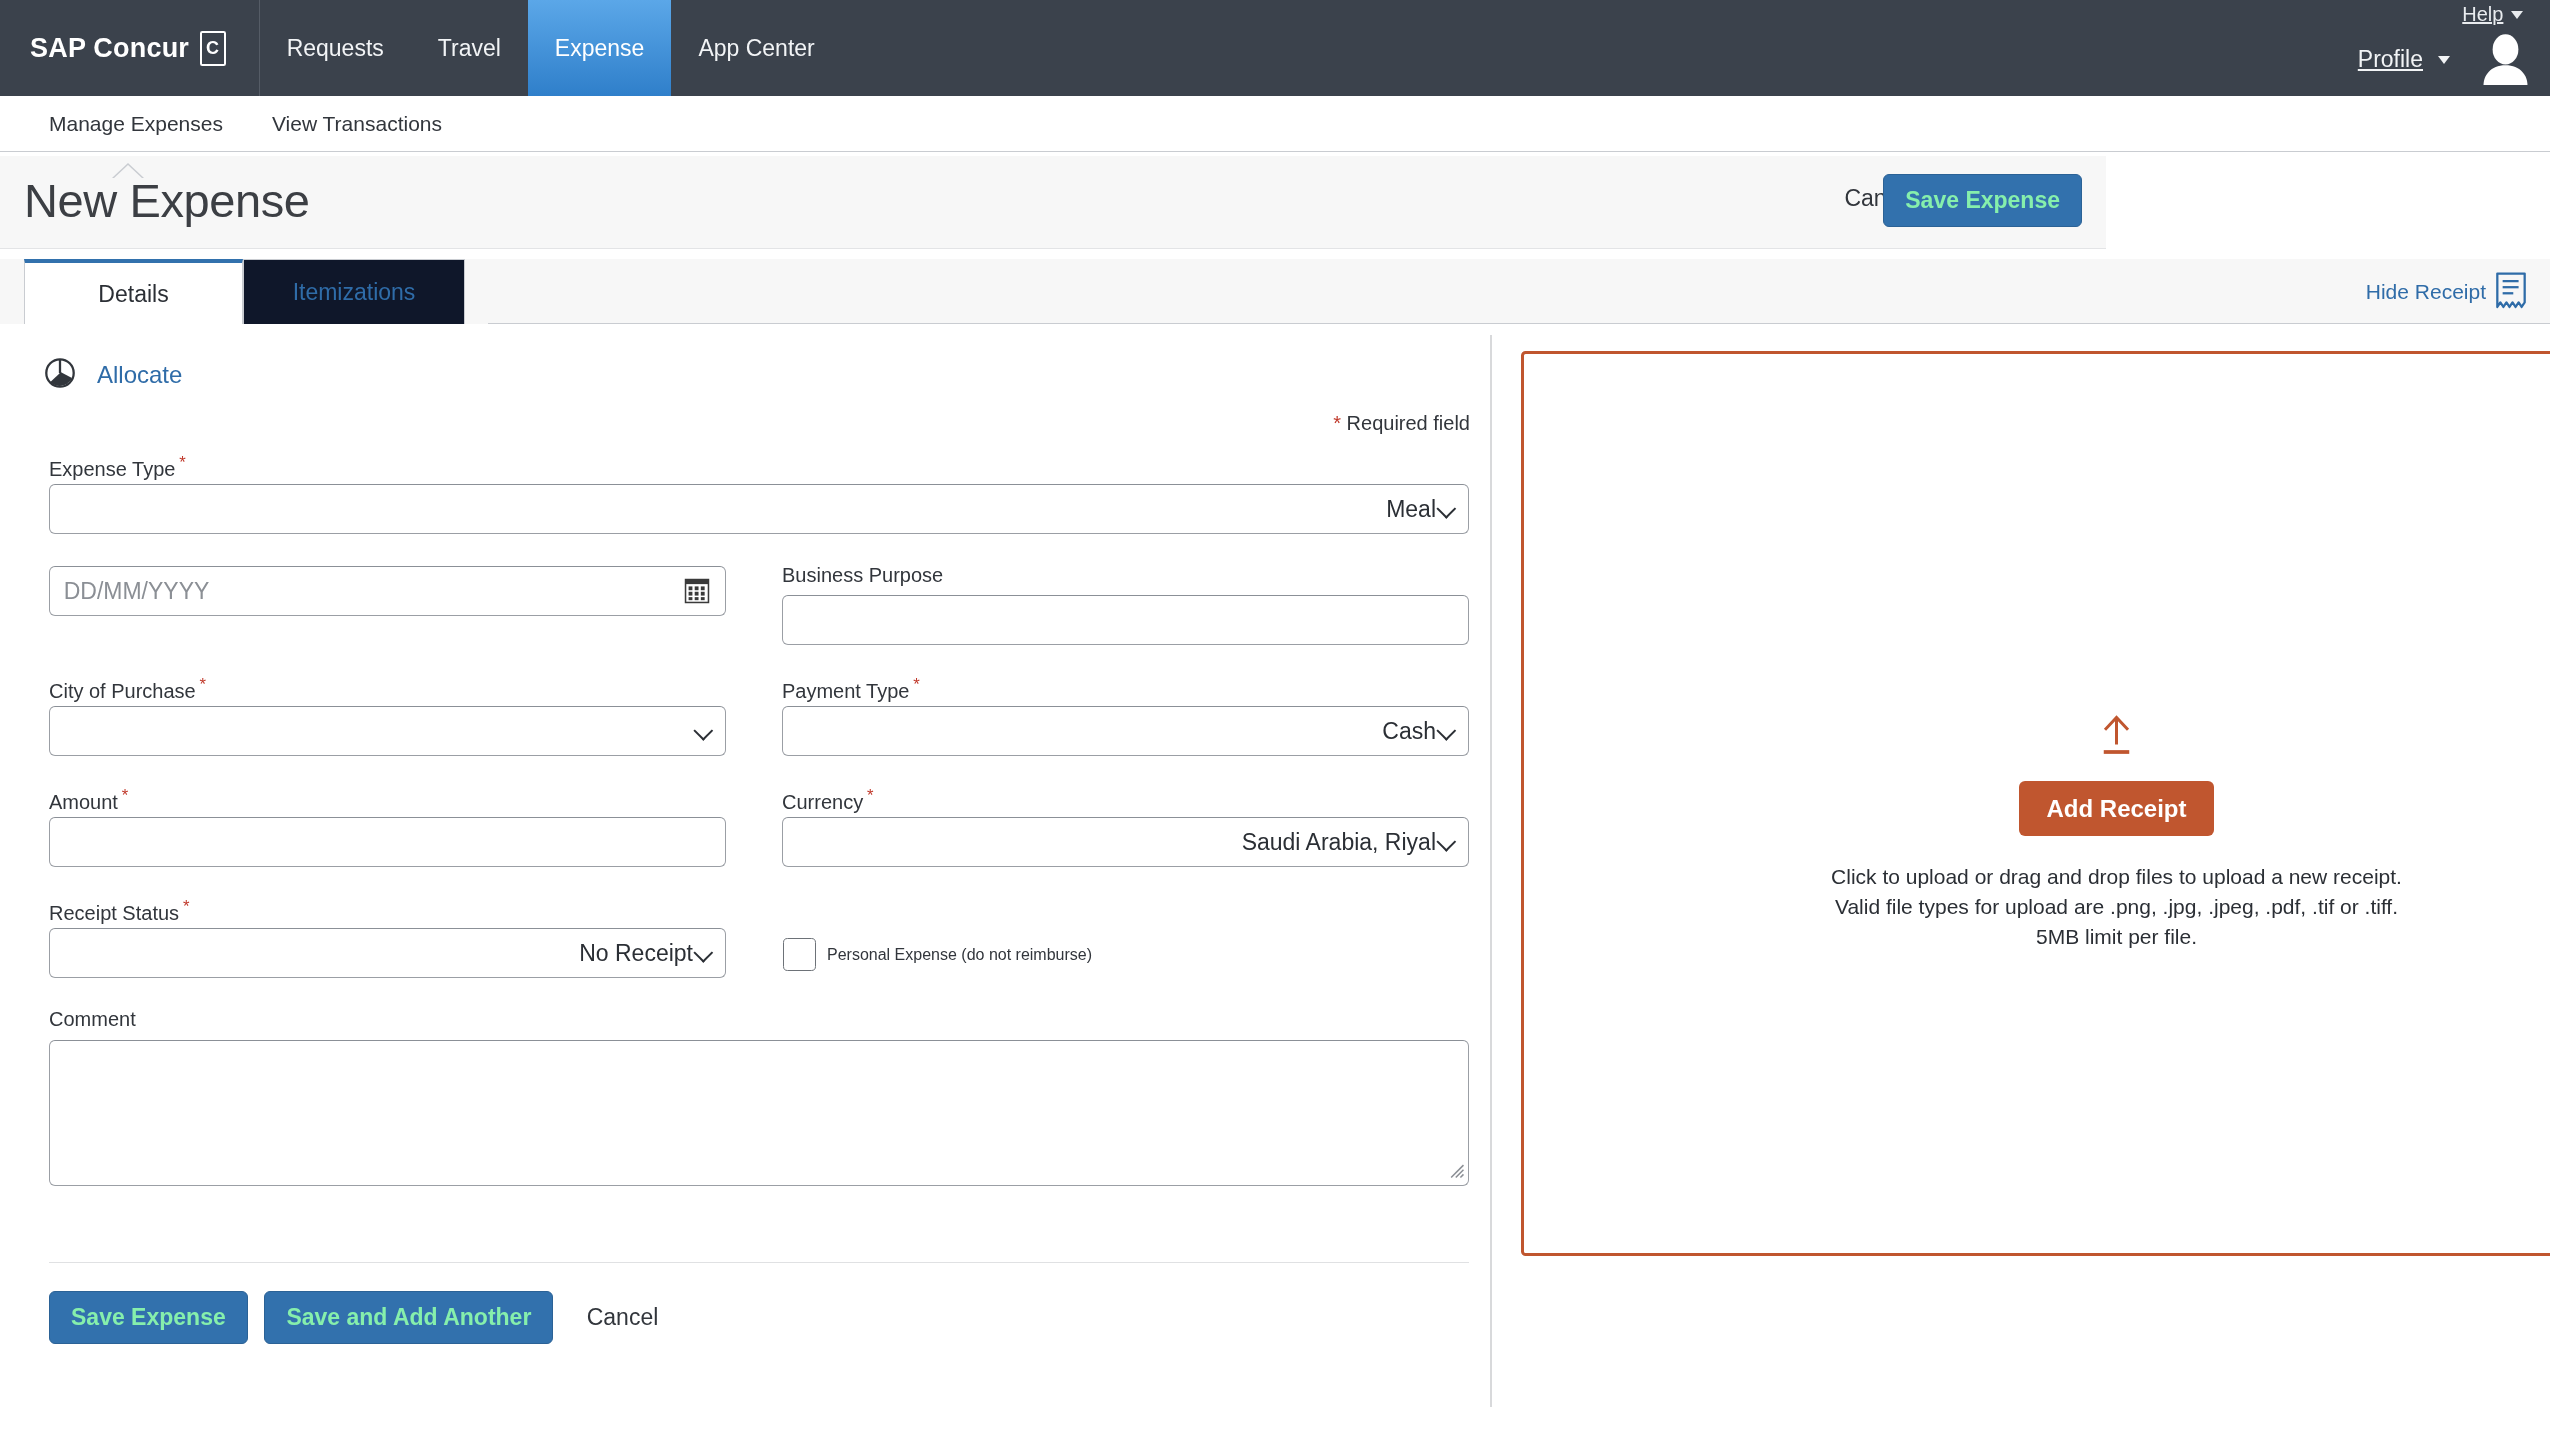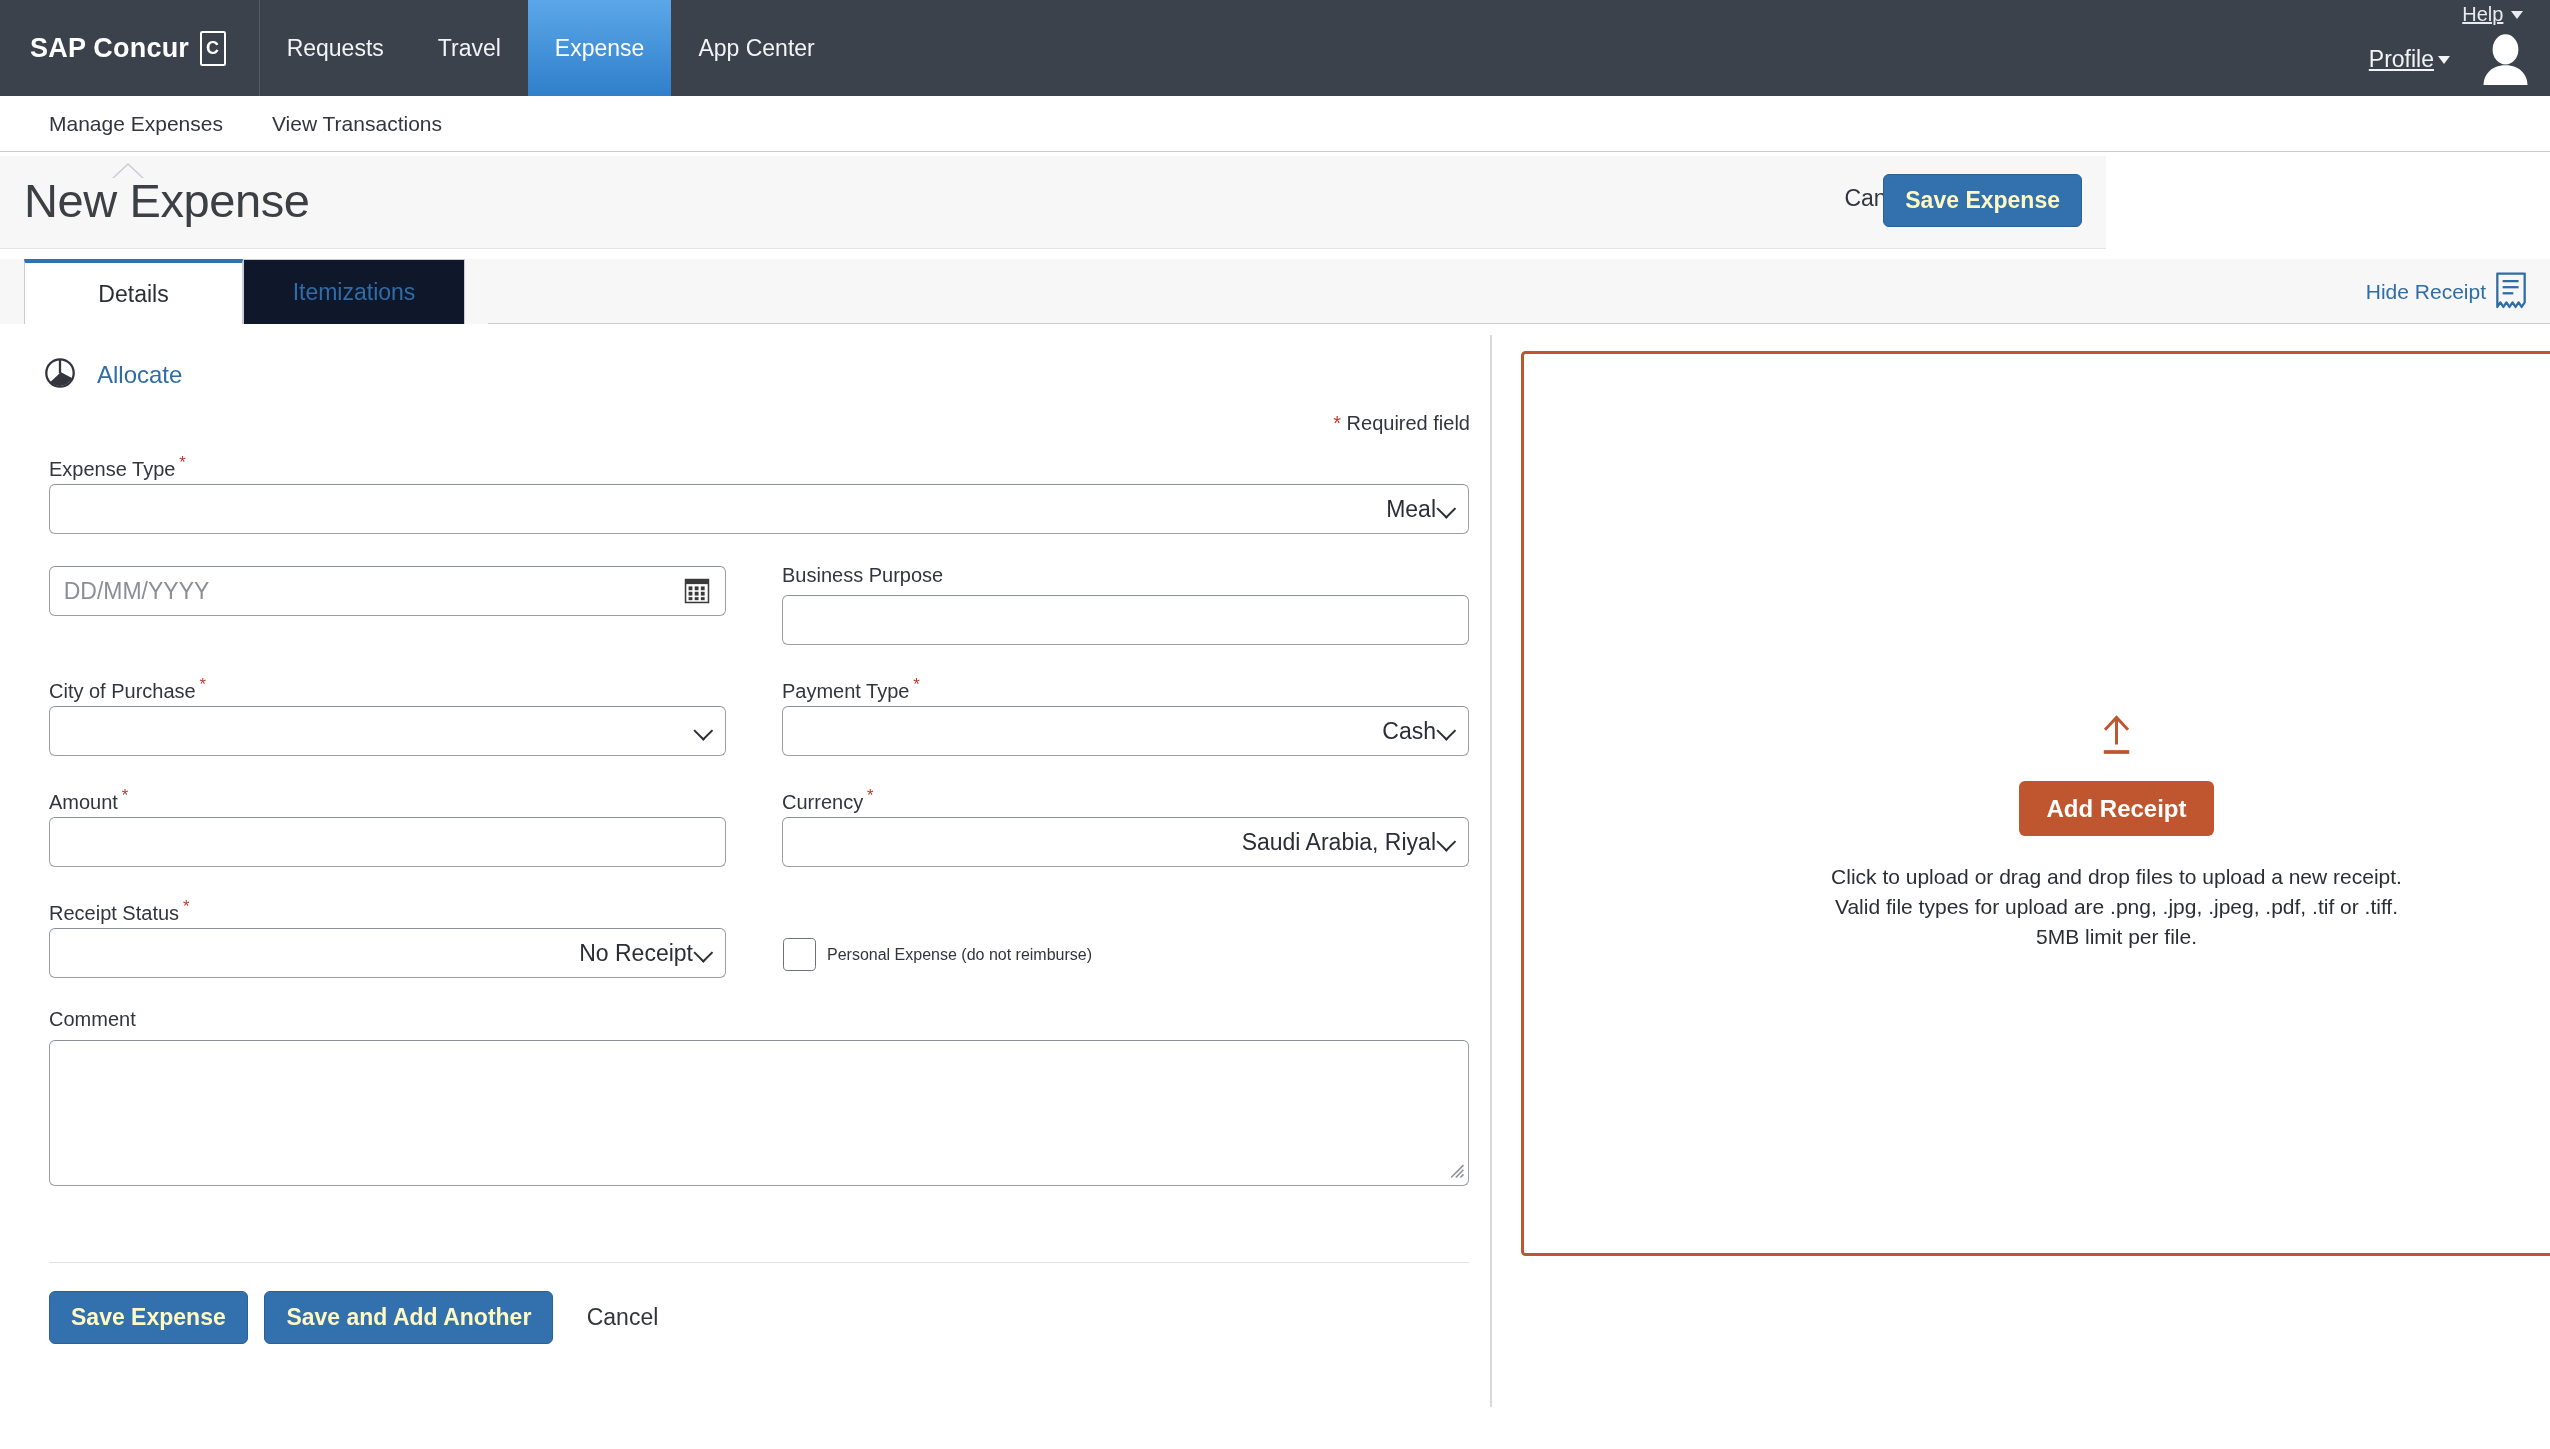--- a/index.html
+++ b/index.html
@@ -37,21 +37,21 @@
   }
   .nav-right{
     margin-left:auto; position:relative; width:327px; height:100%;
   }
   .help-link{
     position:absolute; right:27px; top:3px;
     color:#e9ecef; font-size:20px; display:flex; align-items:center; gap:7.6px;
   }
   .profile-link{
     position:absolute; right:100px; top:46px;
-    color:#f2f4f6; font-size:23px; display:flex; align-items:center; gap:4px;
+    color:#f2f4f6; font-size:23px; display:flex; align-items:center; gap:15px;
   }
   .caret-d{
     width:0;height:0;border-left:6.8px solid transparent;border-right:6.8px solid transparent;
     border-top:8.4px solid currentColor;
   }
   .avatar{
     position:absolute; right:18px; top:32px; width:53px; height:53px;
   }
 
   
@@ -79,21 +79,21 @@
   }
   .pagetitle{
     position:absolute; left:24px; top:16.7px;
     font-size:47px; font-weight:300; color:#3c3f44; letter-spacing:-0.4px;
   }
   .head-cancel{
     position:absolute; right:190px; top:29px;
     font-size:23px; color:#32363c; text-decoration:none;
   }
   .btn-primary{
-    background:#3271ad; color:#fef9c3; border:0.8px solid #2b6296; border-radius:6px;
+    background:#3271ad; color:#86efac; border:0.8px solid #2b6296; border-radius:6px;
     font-size:23px; font-weight:bold; font-family:"Liberation Sans", sans-serif;
     padding:12px 21px; cursor:pointer; white-space:nowrap;
   }
   .head-save{ position:absolute; right:24px; top:18px; }
 
   
   .tabsrow{
     position:absolute; left:0; top:259px; width:2550px; height:65px;
     background:#f7f7f7;
   }

